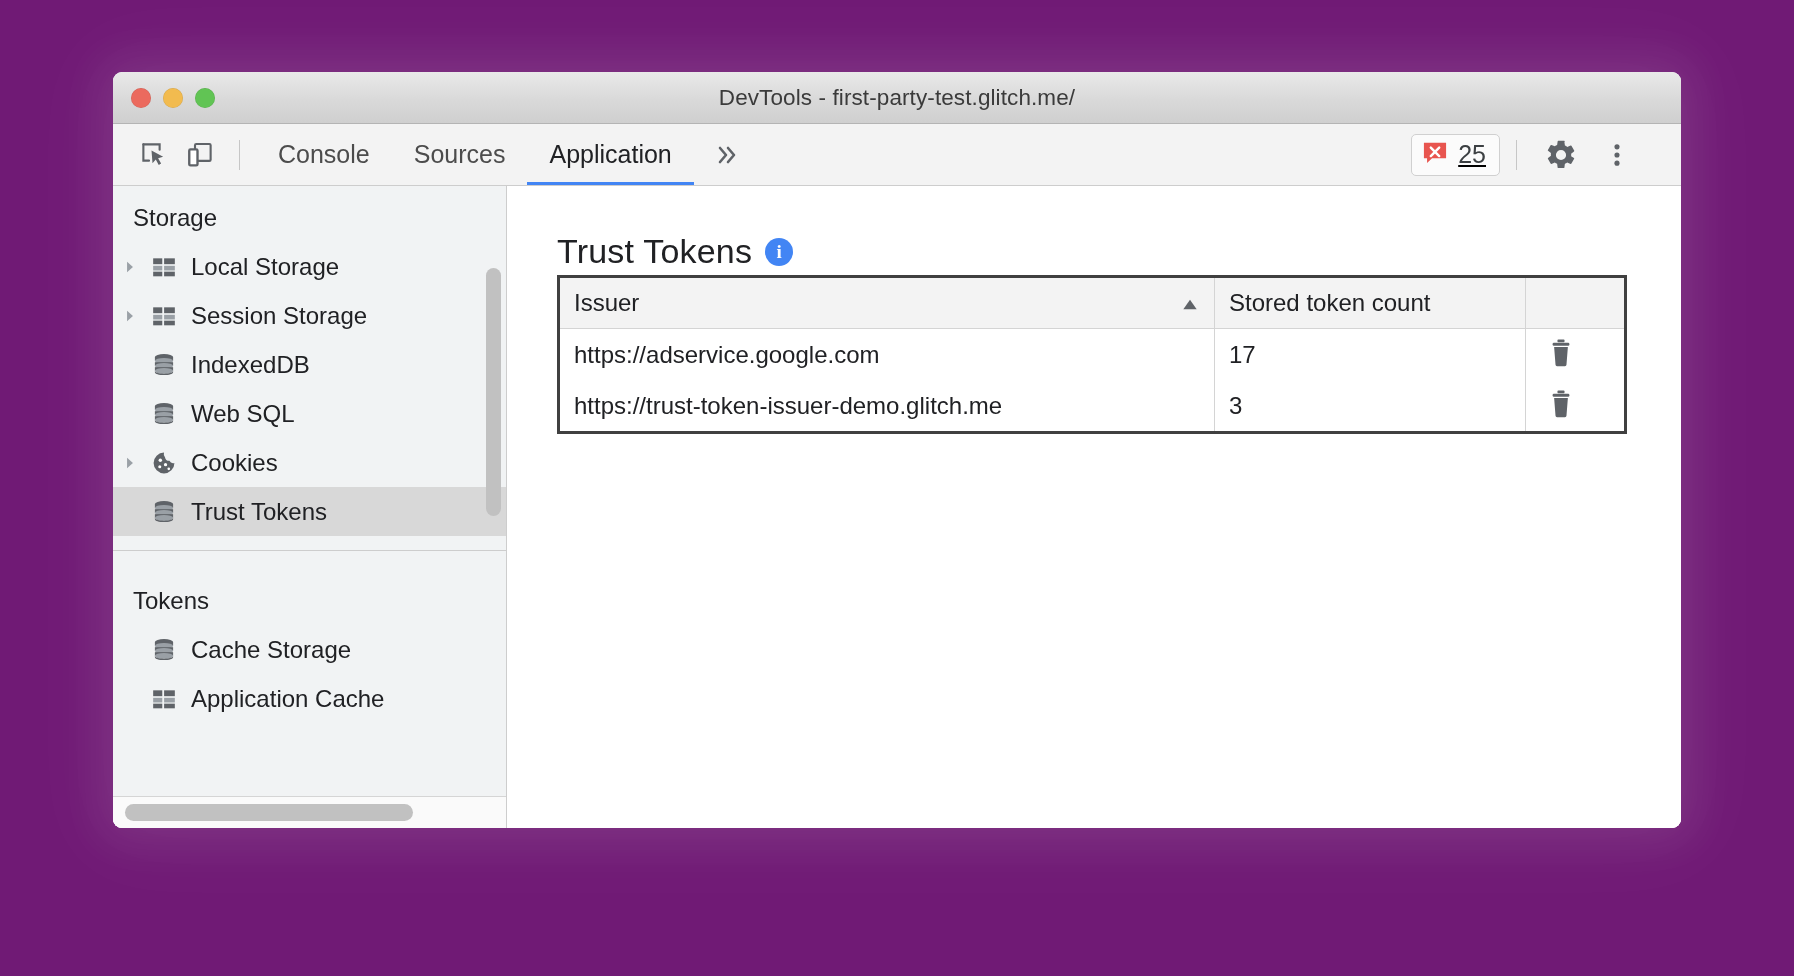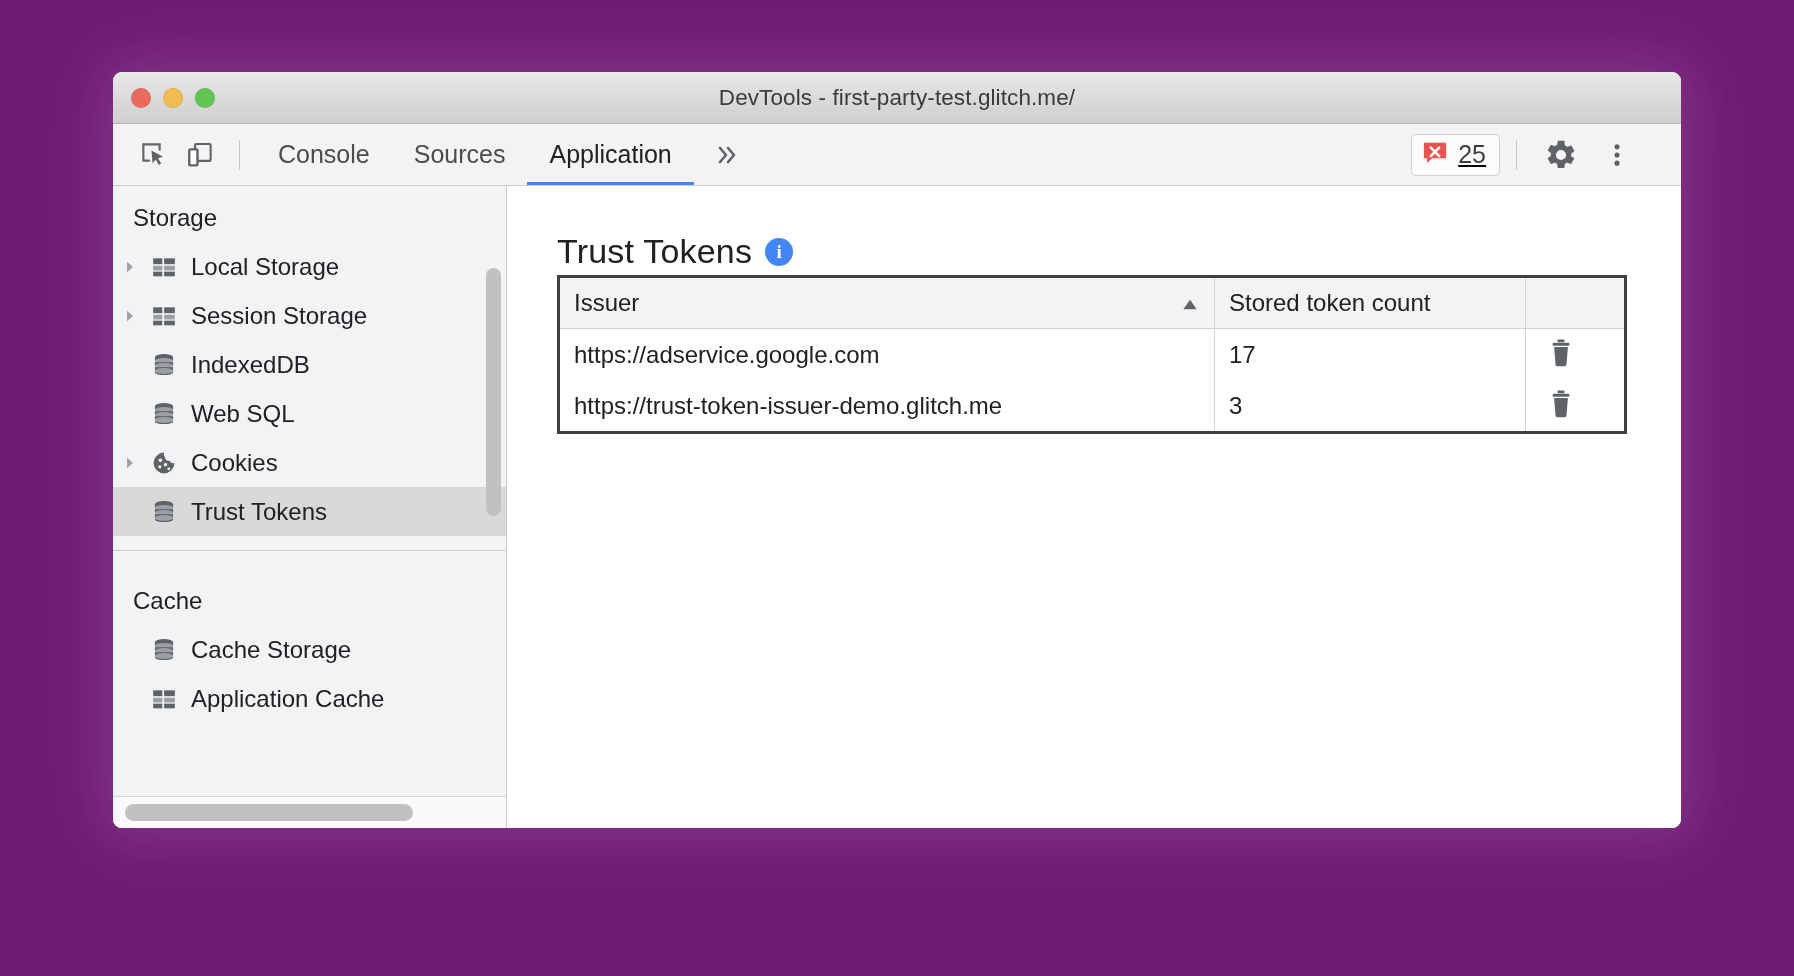--- a/index.html
+++ b/index.html
@@ -492,21 +492,21 @@
                 <ellipse cx="12" cy="17.4" rx="8.4" ry="2.7" fill="#9aa0a6"></ellipse>
                 <path d="M3.6 17.4c0 1.5 3.76 2.7 8.4 2.7s8.4-1.2 8.4-2.7v1.2c0 1.5-3.76 2.7-8.4 2.7s-8.4-1.2-8.4-2.7z" fill="#5f6368"></path>
               </svg>
             </span>
             <span>Trust Tokens</span>
           </div>
 
           <div class="sb-divider"></div>
           <div class="sb-gap"></div>
 
-          <div class="sb-section-title">Cache</div>
+          <div class="sb-section-title">Tokens</div>
 
           <div class="sb-item">
             <span class="sb-arrow spacer"></span>
             <span class="sb-icon">
               <svg width="26" height="26" viewBox="0 0 24 24">
                 <ellipse cx="12" cy="4.6" rx="8.4" ry="2.7" fill="#5f6368"></ellipse>
                 <rect x="3.6" y="4.6" width="16.8" height="3.6" fill="#5f6368"></rect>
                 <ellipse cx="12" cy="8.2" rx="8.4" ry="2.7" fill="#9aa0a6"></ellipse>
                 <rect x="3.6" y="9.4" width="16.8" height="3.4" fill="#5f6368"></rect>
                 <ellipse cx="12" cy="12.8" rx="8.4" ry="2.7" fill="#9aa0a6"></ellipse>

